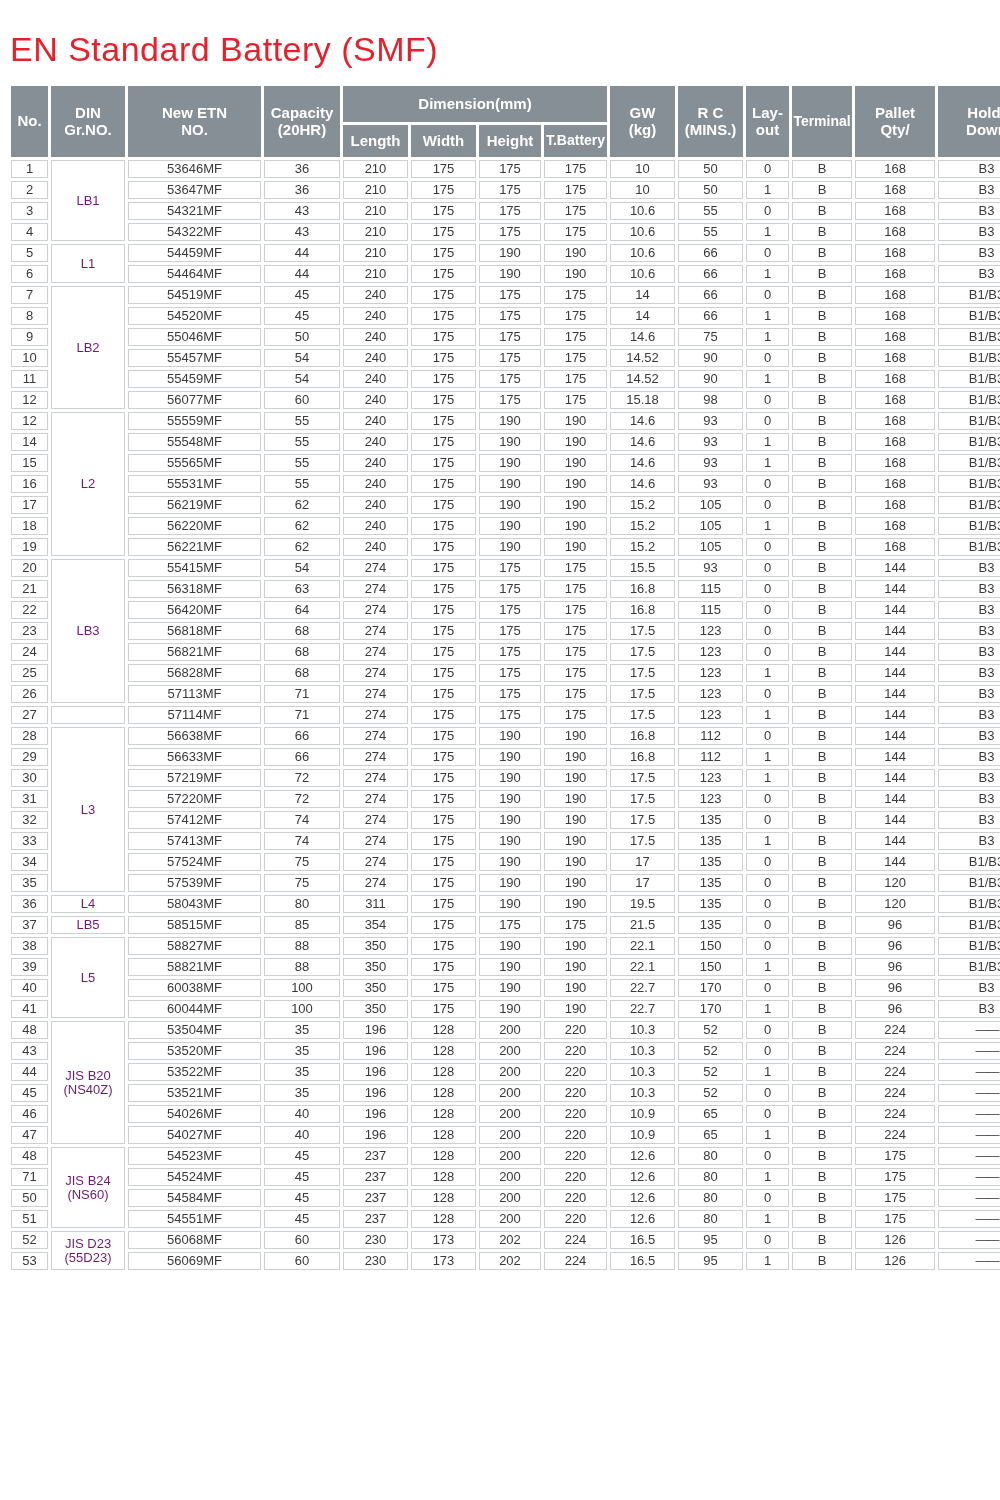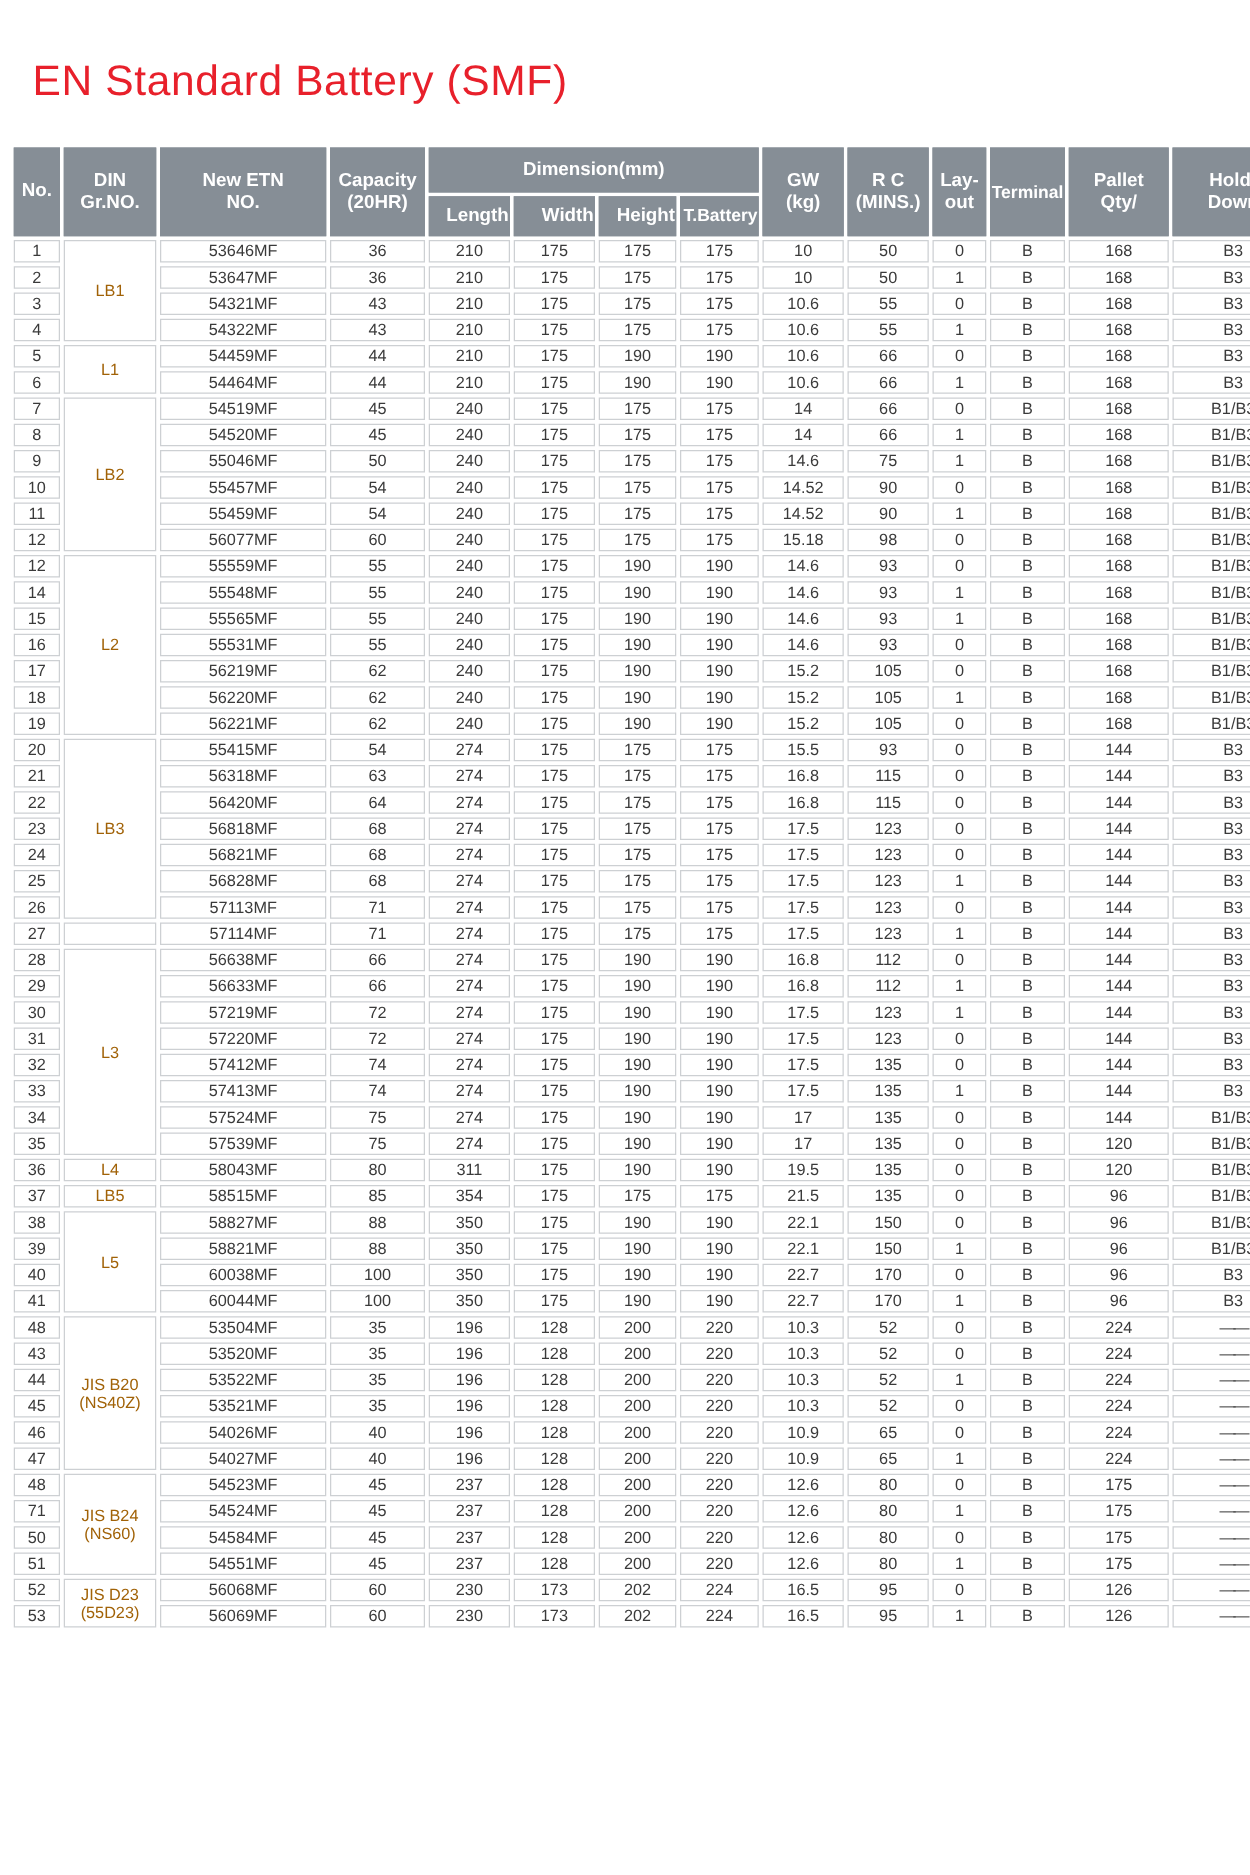--- a/index.html
+++ b/index.html
@@ -4,21 +4,21 @@
 <style>
   html,body{margin:0;padding:0;background:#ffffff;}
   body{
     width:1000px;height:1500px;
     font-family:"Liberation Sans","DejaVu Sans",sans-serif;
     color:#333;
     position:relative;
   }
   .page{width:1000px;height:1500px;overflow:hidden;}
   h1.title{
-    margin:16px;
+    margin:0;
     padding:30px 0 14px 10px;
     font-size:34px;
     font-weight:normal;
     letter-spacing:0.5px;
     color:#e8202b;
   }
   table.spec{
     margin-left:8px;
     width:985px;
     table-layout:fixed;
@@ -33,37 +33,37 @@
     font-size:15px;
     line-height:1.12;
     text-align:center;
     vertical-align:middle;
     white-space:pre-line;
     padding:2px 0;
     border:1px solid #868e96;
   }
   table.spec th.small{font-size:14px;}
   table.spec thead tr.top th{height:30px;}
-  table.spec thead tr.sub th{height:26px;text-align:right;}
+  table.spec thead tr.sub th{height:26px;}
   table.spec td{
     background:#ffffff;
     border:1px solid #cdd0d3;
     height:16px;
     font-size:13px;
     line-height:1.05;
     text-align:center;
     vertical-align:middle;
     padding:0;
     color:#3a3a3a;
     white-space:pre-line;
     overflow:hidden;
   }
   table.spec td.group{
     font-size:13px;
-    color:#a16207;
+    color:#701a75;
   }
   table.spec td.dash{
     letter-spacing:-2px;
     color:#4a4a4a;
   }
 </style>
 </head>
 <body>
 
 <div class="page">

